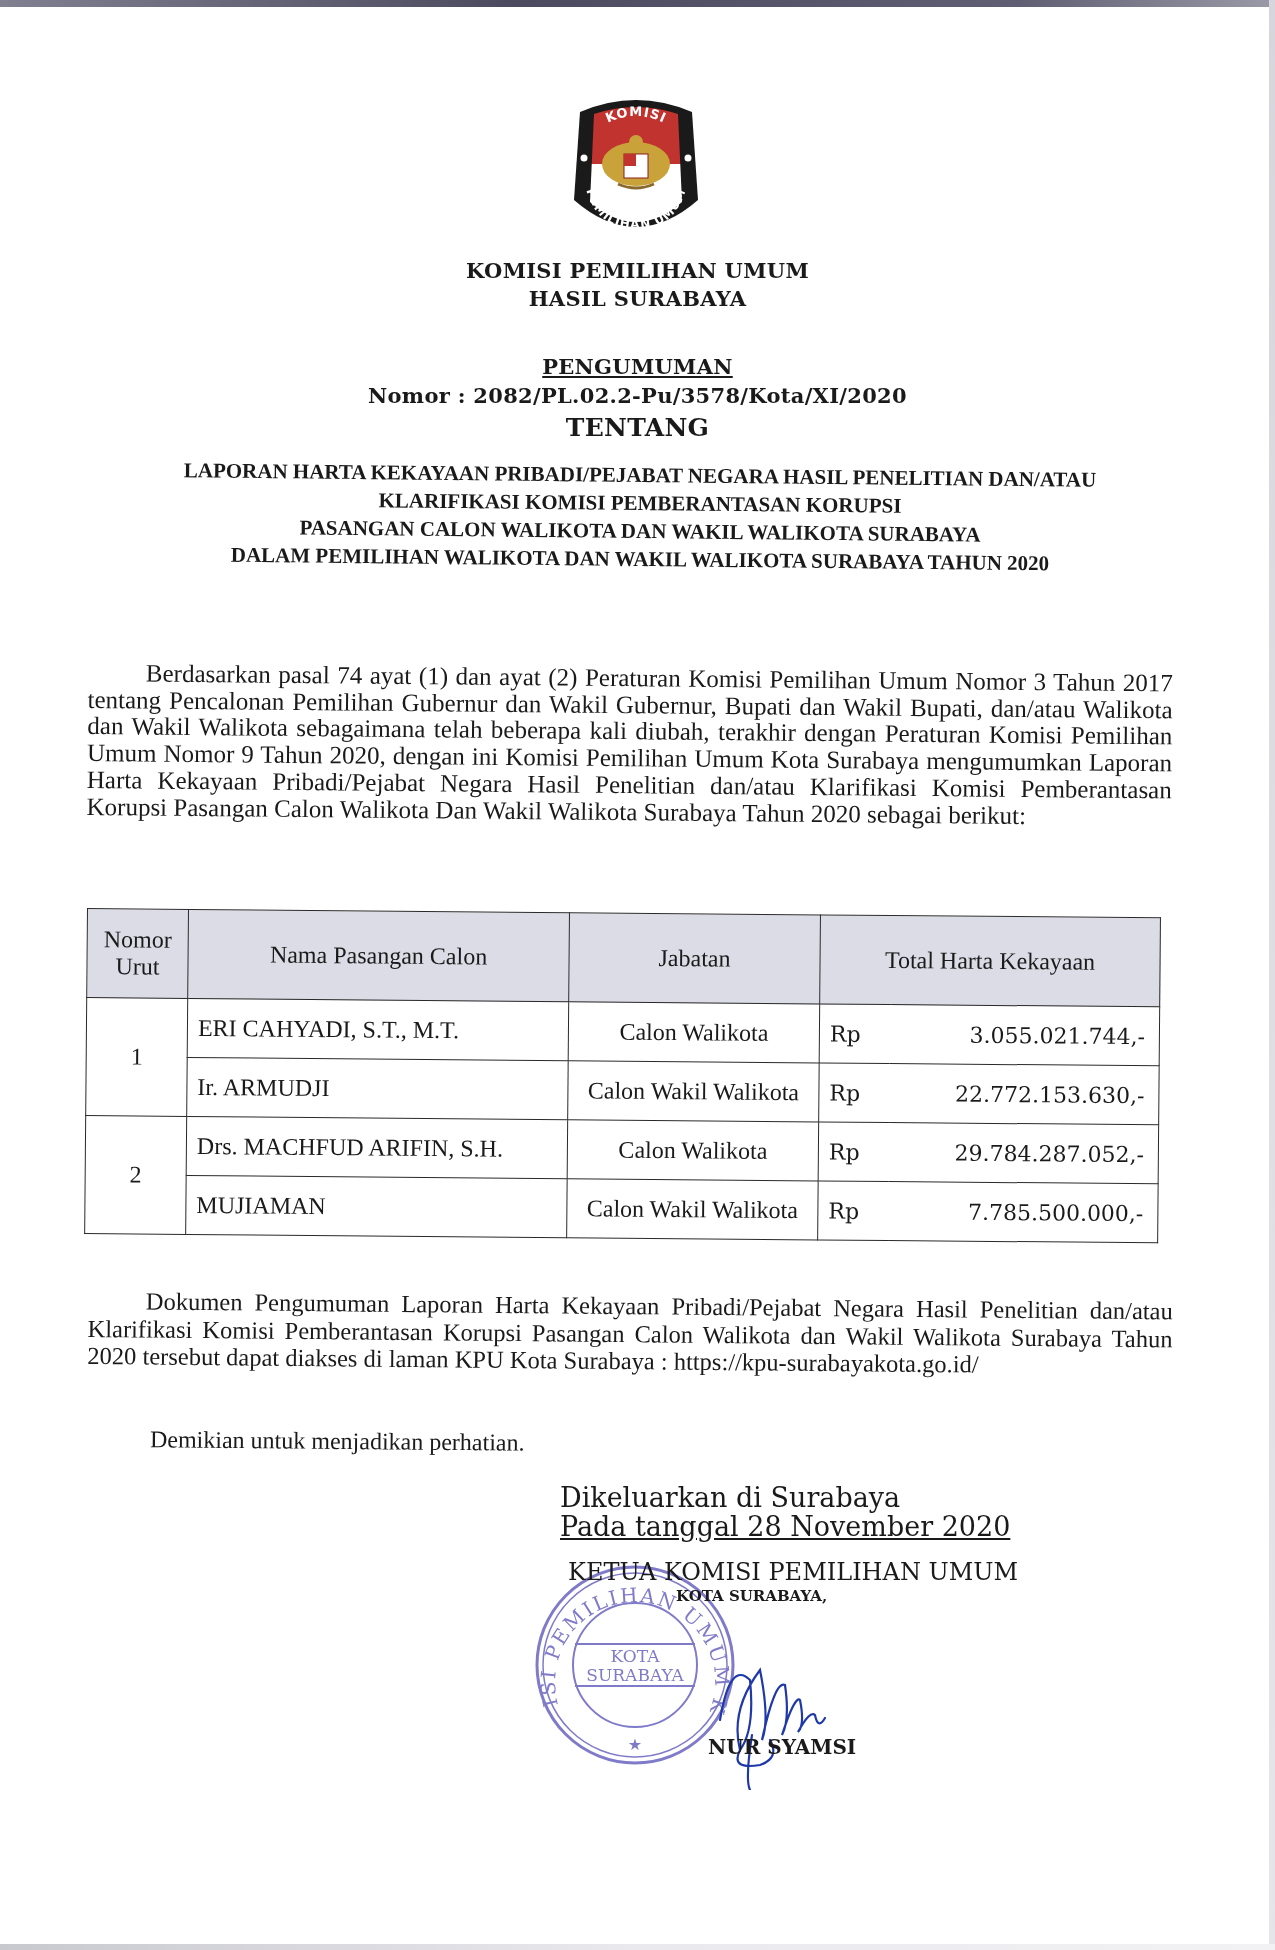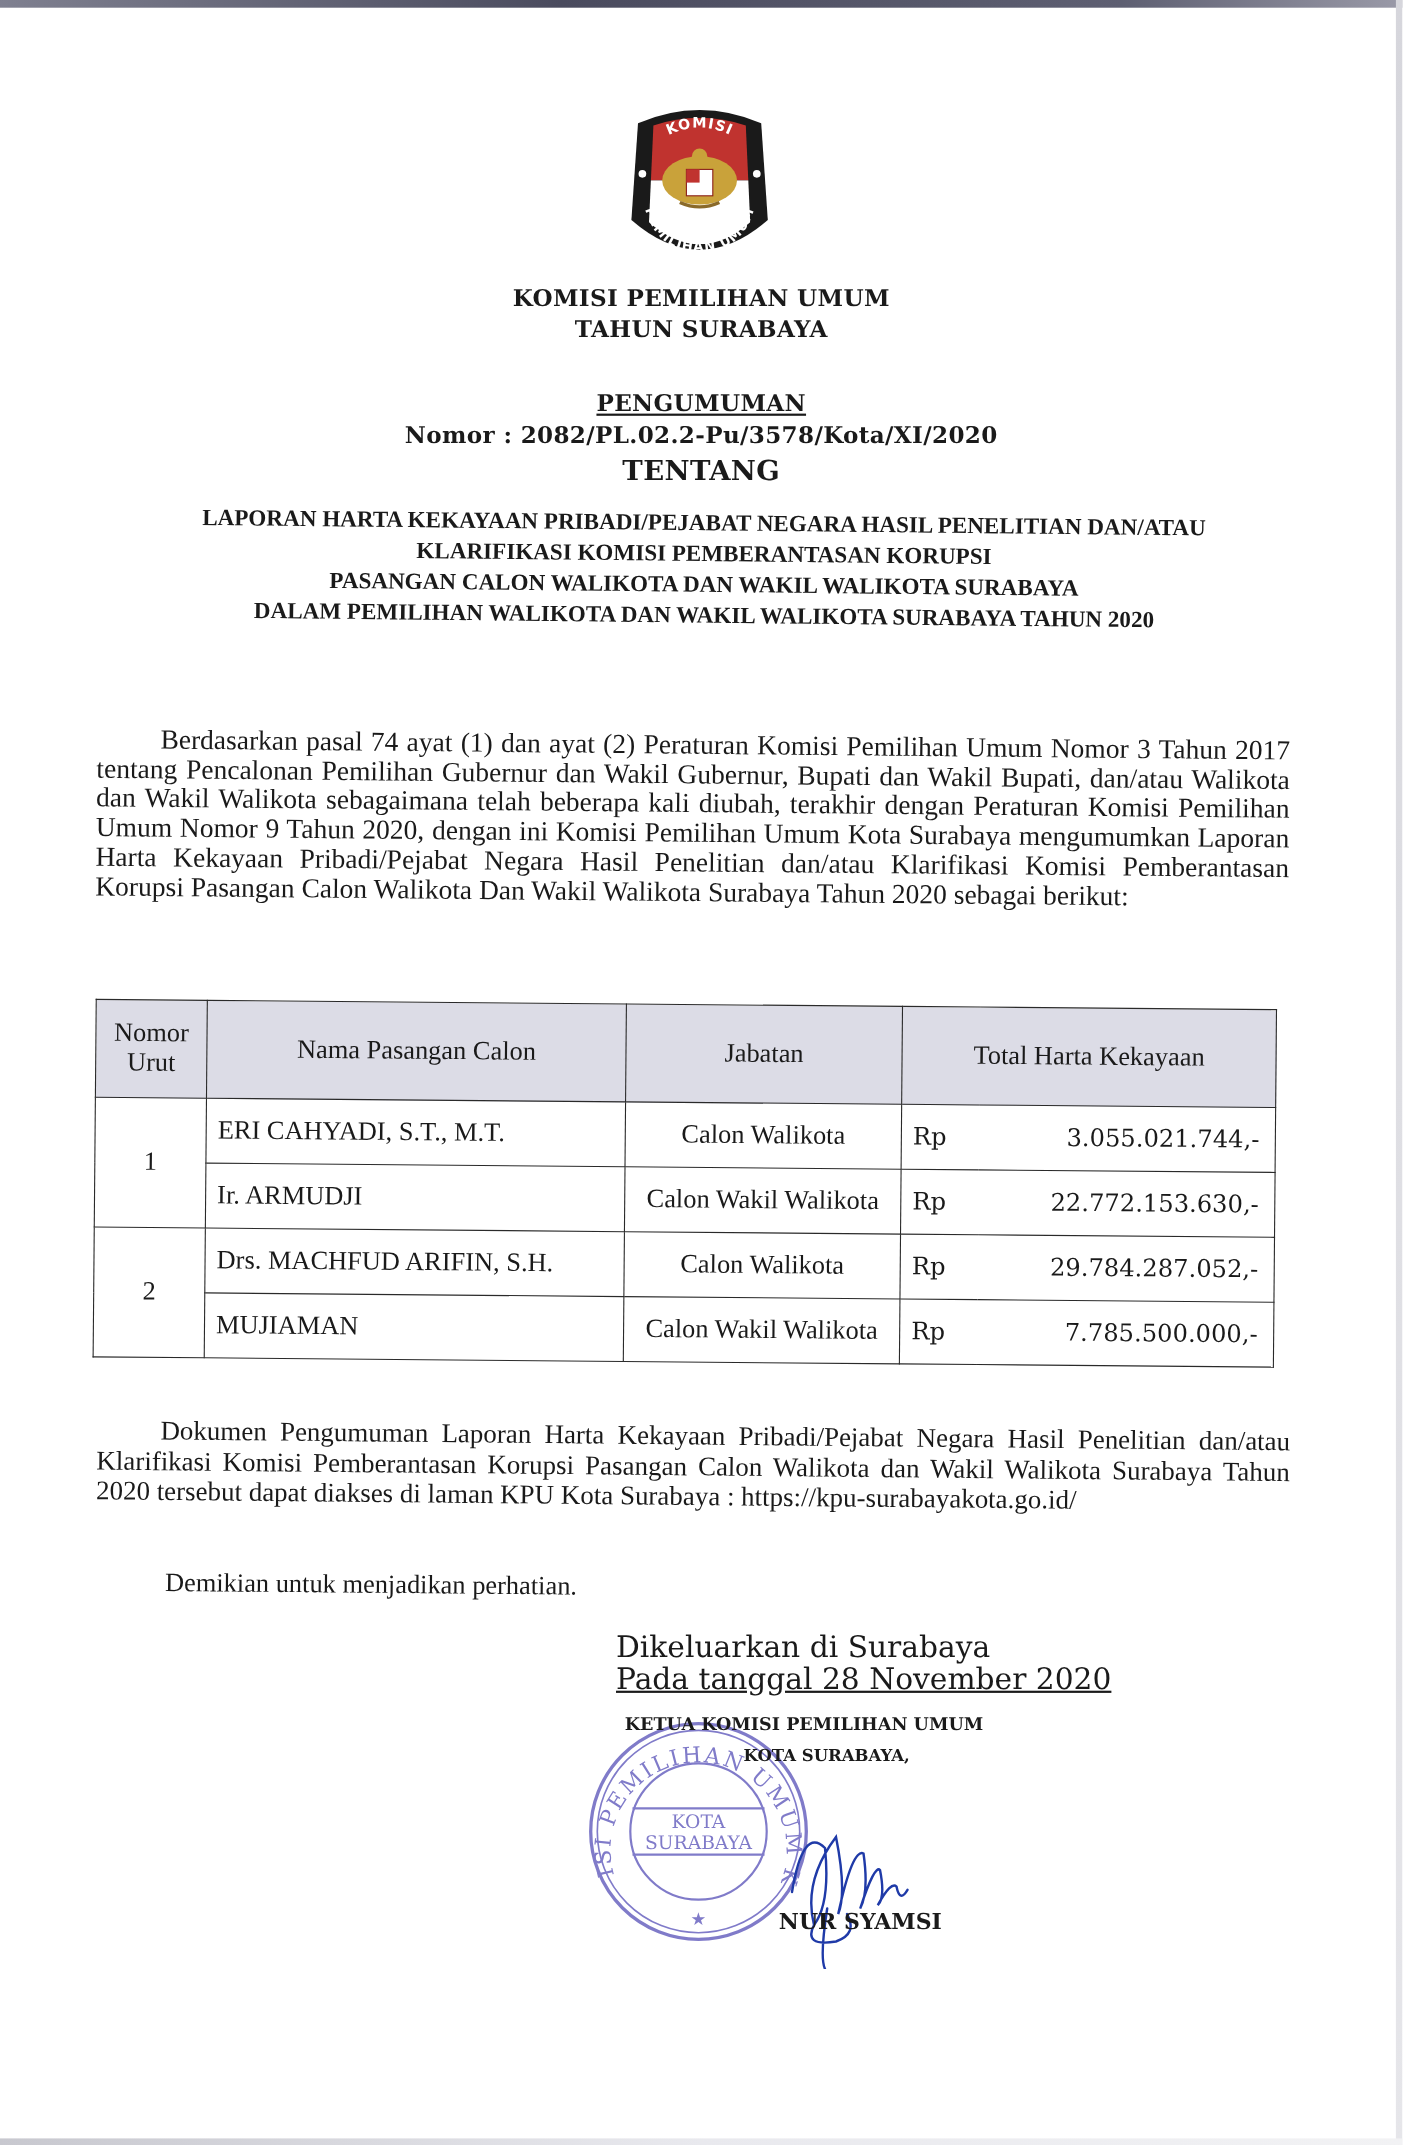--- a/index.html
+++ b/index.html
@@ -63,21 +63,21 @@
     .c-name { width: 360px; text-align: left; }
     .c-jab { width: 230px; text-align: center; line-height: 28px; }
     .c-rp { width: 50px; border-right: none !important; }
     .c-amt { text-align: right; border-left: none !important; padding-right: 14px !important; font-family: "DejaVu Serif", serif; font-size: 22px; }
     .c-rp { font-family: "DejaVu Serif", serif; font-size: 22px; }
     .sig {
       position: absolute; font-family: "DejaVu Serif", serif; font-size: 27px;
     }
     .sig1 { left: 560px; top: 1482px; }
     .sig2 { left: 560px; top: 1511px; text-decoration: underline; }
-    .sig3 { left: 568px; top: 1558px; font-weight: bold; font-size: 16px; }
+    .sig3 { left: 568px; top: 1558px; font-weight: normal; font-size: 24px; }
     .sig4 { left: 676px; top: 1587px; font-weight: bold; font-size: 15px; }
     .sig5 { left: 708px; top: 1735px; font-weight: bold; font-size: 20px; }
     .stamp { position: absolute; left: 530px; top: 1560px; width: 210px; height: 210px; opacity: 0.85; }
     .signature { position: absolute; left: 700px; top: 1640px; width: 140px; height: 150px; }
   </style>
 </head>
 <body>
 
 <div class="topband"></div>
 <div class="rightband"></div>
@@ -107,21 +107,21 @@
   <circle cx="122" cy="66" r="3.5" fill="#ffffff"></circle>
   <text font-family="DejaVu Sans, sans-serif" font-weight="bold" font-size="13" fill="#ffffff" letter-spacing="1">
     <textPath href="#topArc" startOffset="50%" text-anchor="middle">KOMISI</textPath>
   </text>
   <text font-family="DejaVu Sans, sans-serif" font-weight="bold" font-size="12" fill="#ffffff" letter-spacing="1">
     <textPath href="#botArc" startOffset="50%" text-anchor="middle">PEMILIHAN UMUM</textPath>
   </text>
 </svg>
 
 <div class="hdr hdr1">KOMISI PEMILIHAN UMUM</div>
-<div class="hdr hdr2">TAHUN SURABAYA</div>
+<div class="hdr hdr2">HASIL SURABAYA</div>
 <div class="hdr peng">PENGUMUMAN</div>
 <div class="hdr nomor">Nomor : 2082/PL.02.2-Pu/3578/Kota/XI/2020</div>
 <div class="hdr tentang">TENTANG</div>
 
 <div class="title title1">LAPORAN HARTA KEKAYAAN PRIBADI/PEJABAT NEGARA HASIL PENELITIAN DAN/ATAU</div>
 <div class="title title2">KLARIFIKASI KOMISI PEMBERANTASAN KORUPSI</div>
 <div class="title title3">PASANGAN CALON WALIKOTA DAN WAKIL WALIKOTA SURABAYA</div>
 <div class="title title4">DALAM PEMILIHAN WALIKOTA DAN WAKIL WALIKOTA SURABAYA TAHUN 2020</div>
 
 <div class="body-para para1">Berdasarkan pasal 74 ayat (1) dan ayat (2) Peraturan Komisi Pemilihan Umum Nomor 3 Tahun 2017 tentang Pencalonan Pemilihan Gubernur dan Wakil Gubernur, Bupati dan Wakil Bupati, dan/atau Walikota dan Wakil Walikota sebagaimana telah beberapa kali diubah, terakhir dengan Peraturan Komisi Pemilihan Umum Nomor 9 Tahun 2020, dengan ini Komisi Pemilihan Umum Kota Surabaya mengumumkan Laporan Harta Kekayaan Pribadi/Pejabat Negara Hasil Penelitian dan/atau Klarifikasi Komisi Pemberantasan Korupsi Pasangan Calon Walikota Dan Wakil Walikota Surabaya Tahun 2020 sebagai berikut:</div>

